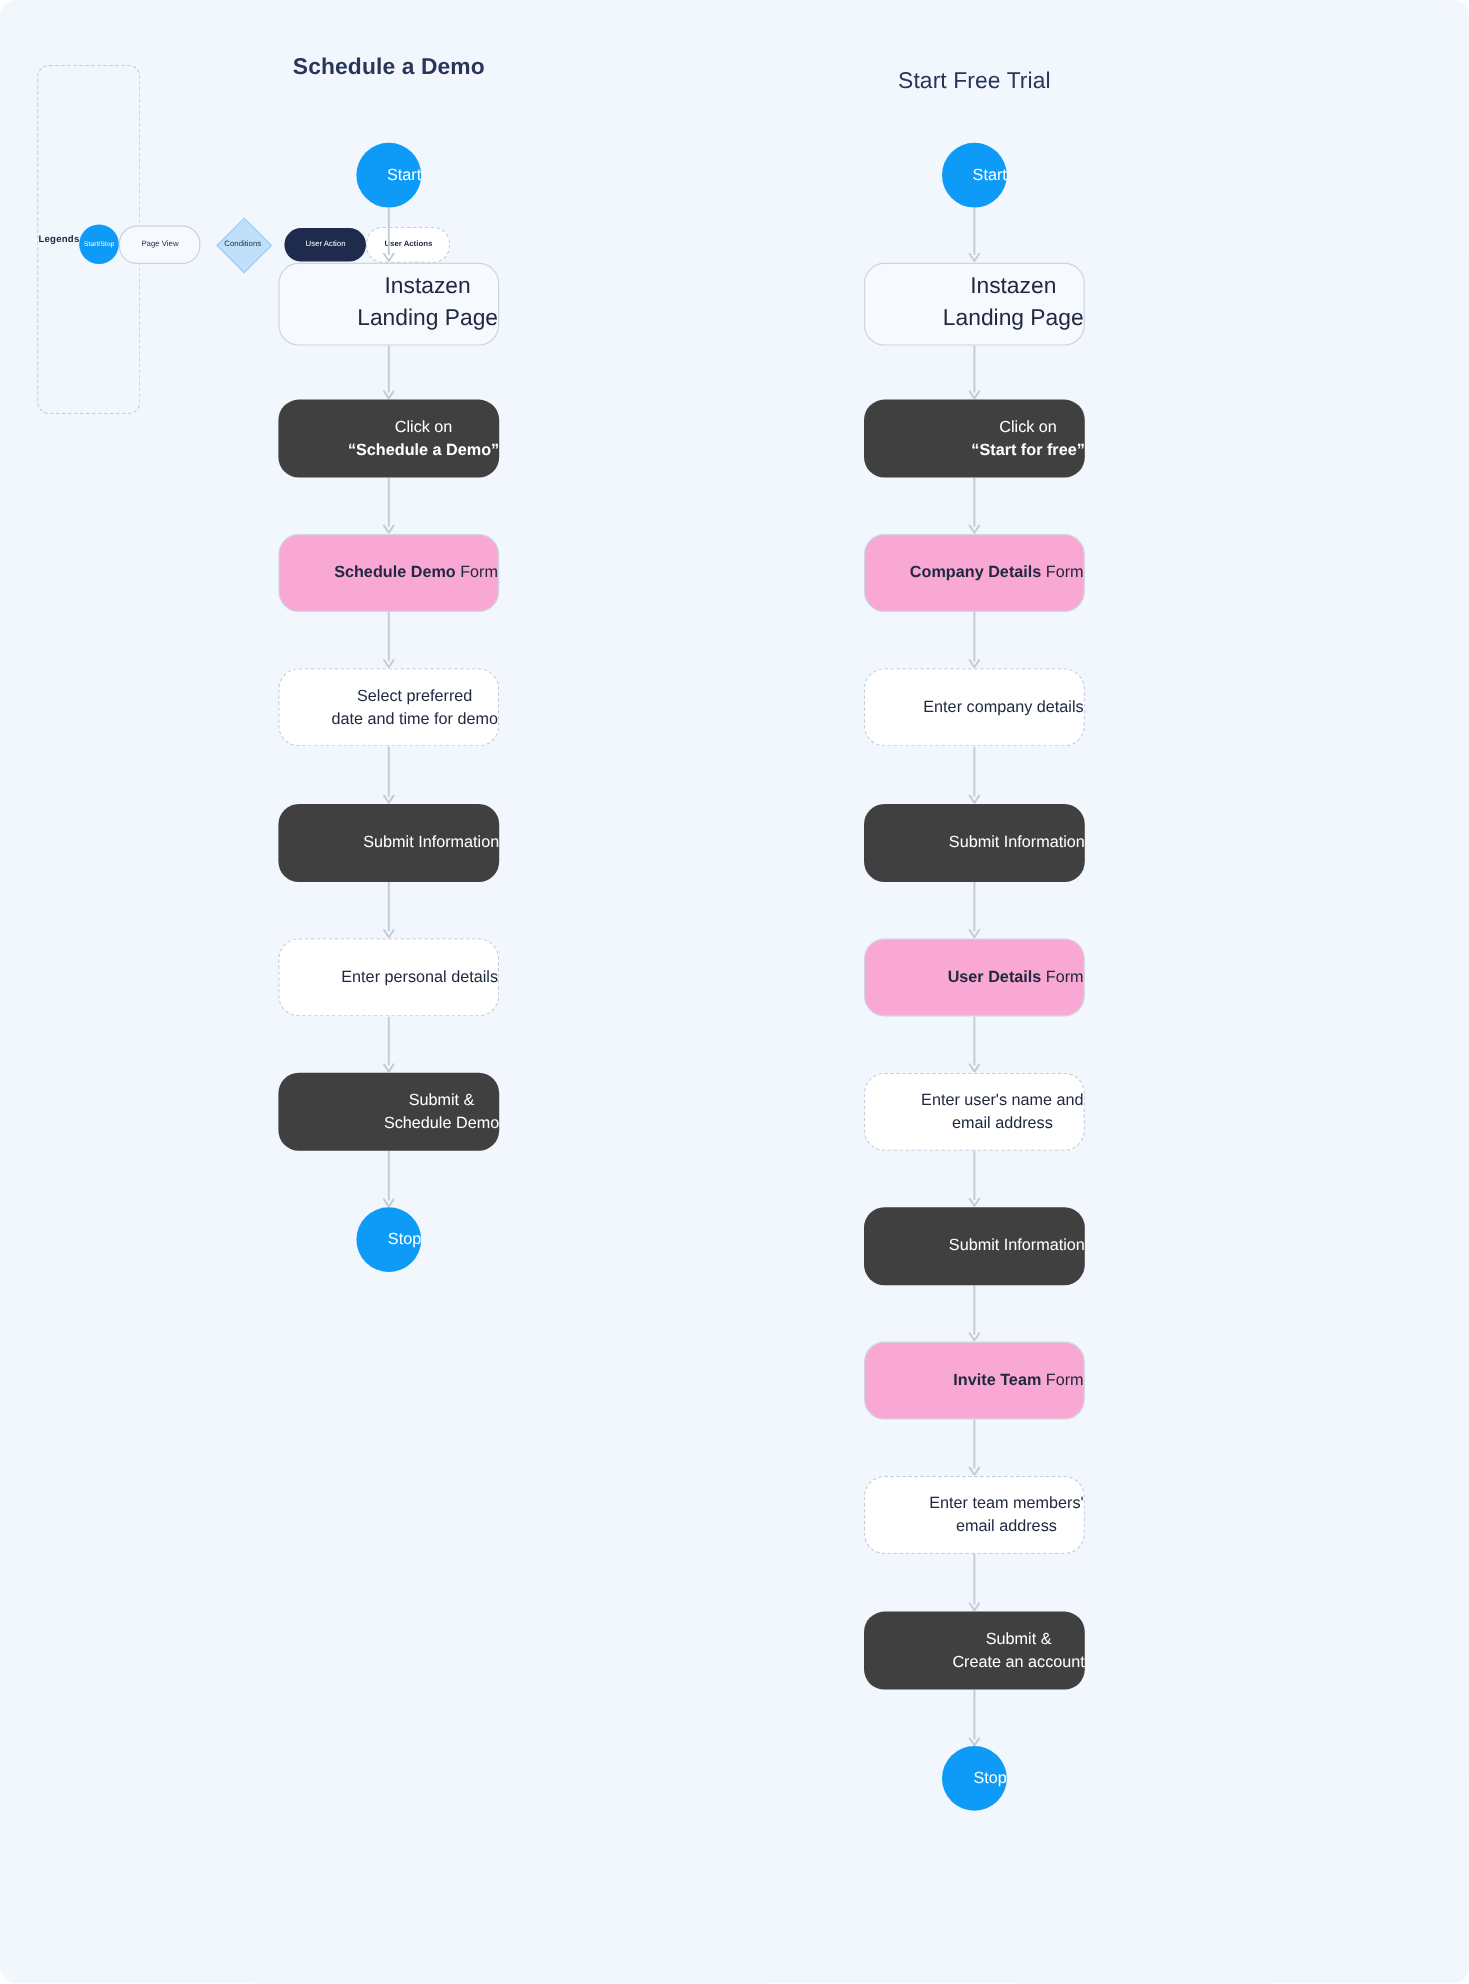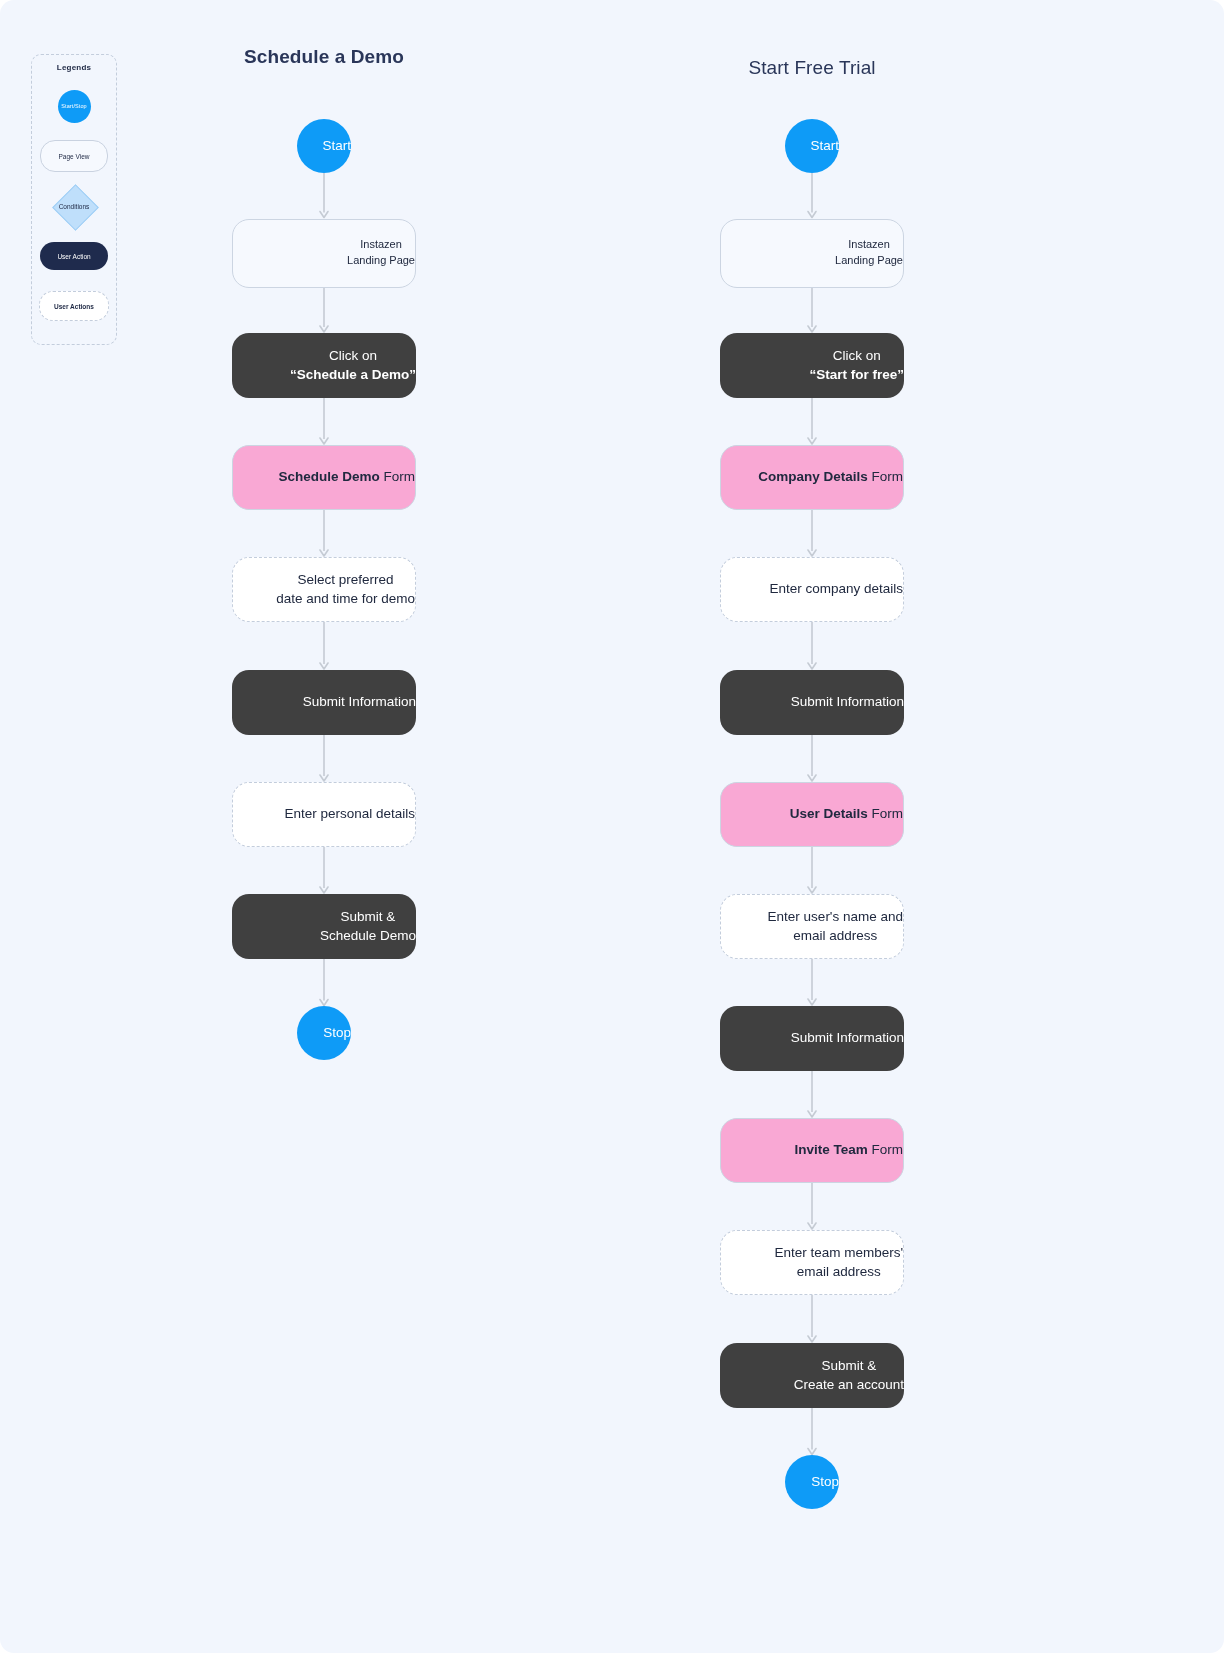--- a/index.html
+++ b/index.html
@@ -28,21 +28,21 @@
   .legend {
     position: absolute;
     left: 31px;
     top: 54px;
     width: 86px;
     height: 291px;
     border: 1px dashed #c3cddc;
     border-radius: 10px;
     box-sizing: border-box;
     display: flex;
-    flex-direction: column;
+    flex-direction: row;
     align-items: center;
     padding-top: 8px;
   }
   .legend-title {
     font-size: 8px;
     font-weight: 700;
     color: #1d2743;
     letter-spacing: .2px;
     margin-bottom: 9px;
   }
@@ -139,21 +139,21 @@
     color: #ffffff;
     font-size: 13.5px;
   }
 
   .node-page {
     width: 184px; height: 69px;
     border-radius: 17px;
     border: 1px solid #ccd5e2;
     background: #f6f9fe;
     color: #20293f;
-    font-size: 11px;
+    font-size: 19px;
   }
 
   .node-form {
     width: 184px; height: 65px;
     border-radius: 17px;
     border: 1px solid #ccd5e2;
     background: #f9a8d4;
     color: #20293f;
     font-size: 13.5px;
   }

